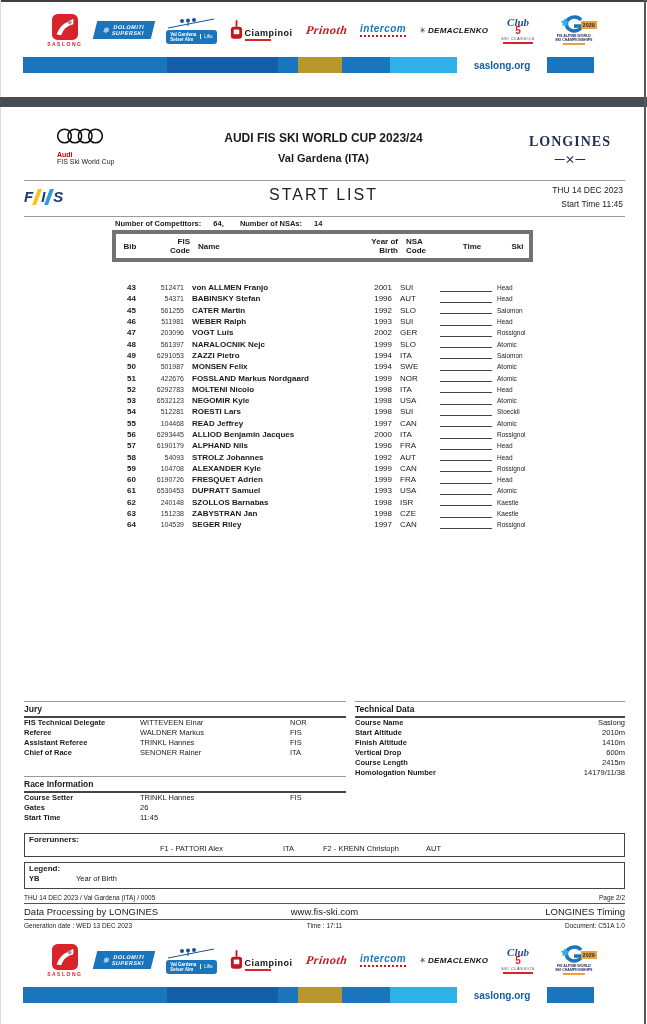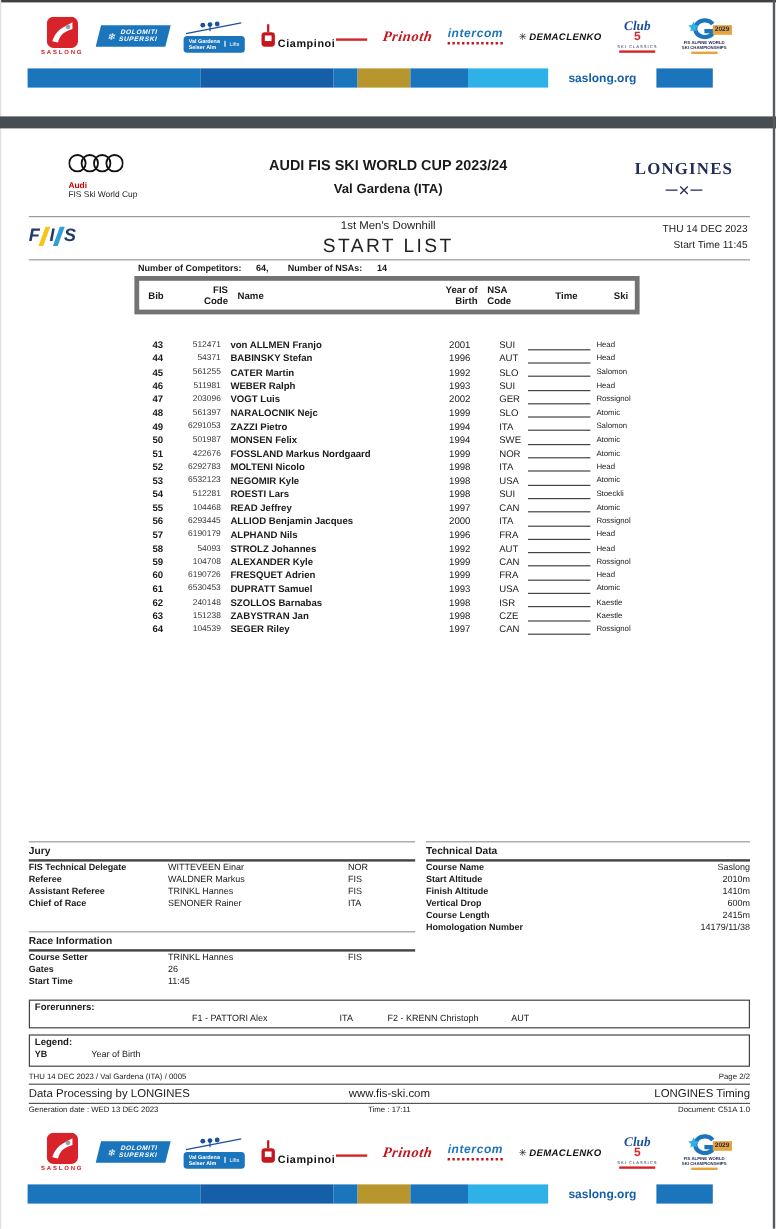--- a/index.html
+++ b/index.html
@@ -22,21 +22,21 @@
   .lg{display:flex;flex-direction:column;align-items:center;justify-content:center;line-height:1;}
   .sas-txt{font-size:5px;font-weight:bold;color:var(--red);letter-spacing:1.5px;margin-top:2px;}
   .dolo{background:var(--blue);color:#fff;transform:skewX(-14deg);padding:3px 8px;display:flex;align-items:center;gap:3px;}
   .dolo-flake{font-size:8px;}
   .dolo-txt{display:flex;flex-direction:column;font-size:5.5px;font-weight:bold;letter-spacing:.5px;}
   .vg{display:flex;flex-direction:column;align-items:center;}
   .vg-box{background:var(--blue);color:#fff;border-radius:3px;padding:2px 4px;display:flex;gap:4px;align-items:center;}
   .vg-lines{display:flex;flex-direction:column;font-size:4.5px;font-weight:bold;}
   .vg-lifts{font-size:4.5px;border-left:1px solid #fff;padding-left:3px;}
   .ciam{display:flex;align-items:flex-end;gap:2px;}
-  .ciam-col{display:flex;flex-direction:row;align-items:flex-start;}
+  .ciam-col{display:flex;flex-direction:column;align-items:flex-start;}
   .ciam-name{font-size:9px;font-weight:bold;letter-spacing:.5px;color:#111;}
   .redbar{width:26px;height:2px;background:var(--red);margin-top:1px;}
   .prinoth-txt{font-family:"Liberation Serif",serif;font-style:italic;font-weight:bold;font-size:12px;color:#c4161c;transform:skewX(-8deg);letter-spacing:.5px;}
   .inter{display:flex;flex-direction:column;align-items:center;}
   .inter-name{font-size:10px;font-weight:bold;font-style:italic;color:var(--blue);letter-spacing:.5px;}
   .inter-sub{width:46px;border-bottom:2px dotted #c4161c;margin-top:1px;}
   .dml{display:flex;align-items:center;gap:2px;}
   .dml-gear{font-size:8px;color:#222;}
   .dml-name{font-size:8px;font-weight:bold;font-style:italic;color:#111;letter-spacing:.3px;}
   .club5{display:flex;flex-direction:column;align-items:center;}
@@ -88,21 +88,21 @@
   .thead{border:4px solid #737373;display:grid;grid-template-columns:24px 48px 168px 40px 46px 56px 35px;
          align-items:center;padding:3px 2px;font-size:8px;font-weight:bold;min-height:29px;}
   .th{display:flex;flex-direction:column;justify-content:center;}
   .th.c{align-items:center;} .th.r{align-items:flex-end;} .th.l{align-items:flex-start;padding-left:8px;}
   .tbody{margin-top:20px;}
   .tr{display:grid;grid-template-columns:24px 48px 168px 40px 46px 56px 35px;align-items:center;height:11.3px;font-size:8px;}
   .td.bib{text-align:right;font-weight:bold;}
   .td.code{text-align:right;font-size:7px;color:#333;}
   .td.name{padding-left:8px;font-weight:bold;white-space:nowrap;}
   .td.yob{text-align:right;}
-  .td.nsa{padding-left:24px;}
+  .td.nsa{padding-left:8px;}
   .td.time{display:flex;justify-content:center;}
   .timeline{display:inline-block;width:52px;height:8px;border-bottom:1px solid #444;}
   .td.ski{font-size:6.5px;padding-left:3px;white-space:nowrap;}
 
   
   .sec{position:absolute;border-top:1px solid #999;}
   .sec-title{font-size:8.5px;font-weight:bold;padding:2px 0 2px 0;border-bottom:2px solid #444;}
   .krow{display:grid;grid-template-columns:116px 150px auto;font-size:7.5px;line-height:10px;}
   .krow .k{font-weight:bold;}
   .vrow{display:flex;justify-content:space-between;font-size:7.5px;line-height:10px;}
@@ -251,21 +251,20 @@
   <div class="rule" style="top:180px"></div>
 
   <div class="fislogo">
     <span class="ltr">F</span>
       <span class="sl y"></span>
       <span class="ltr">I</span>
       <span class="sl b"></span>
       <span class="ltr">S</span>
   </div>
   <div class="csub">
-    <div class="race">1st Men's Downhill</div>
     <div class="slist">START LIST</div>
   </div>
   <div class="rsub">
     <div>THU 14 DEC 2023</div>
     <div>Start Time 11:45</div>
   </div>
   <div class="rule" style="top:216px"></div>
 
   <div class="compline">
     <span>Number of Competitors:</span>

